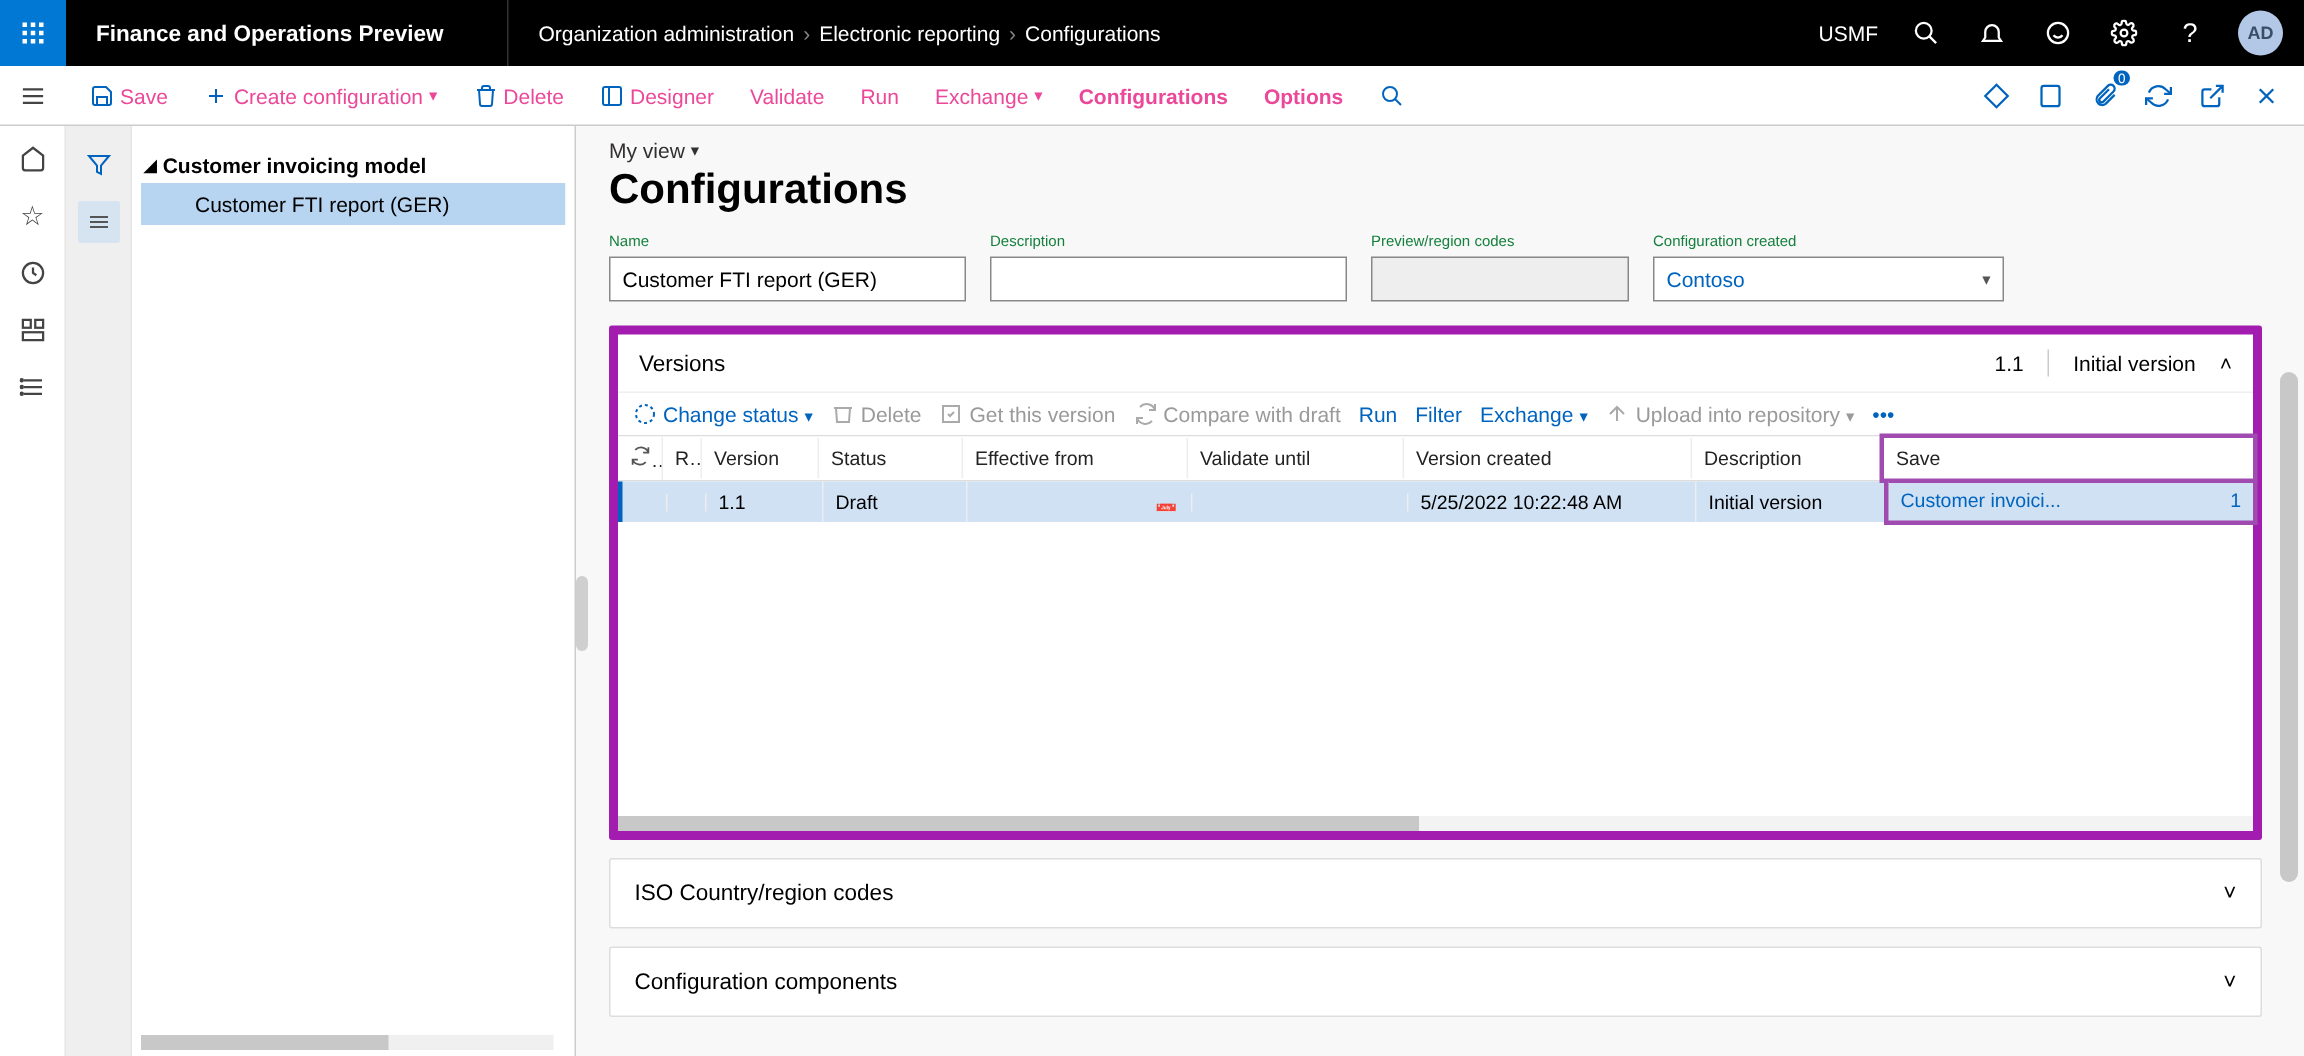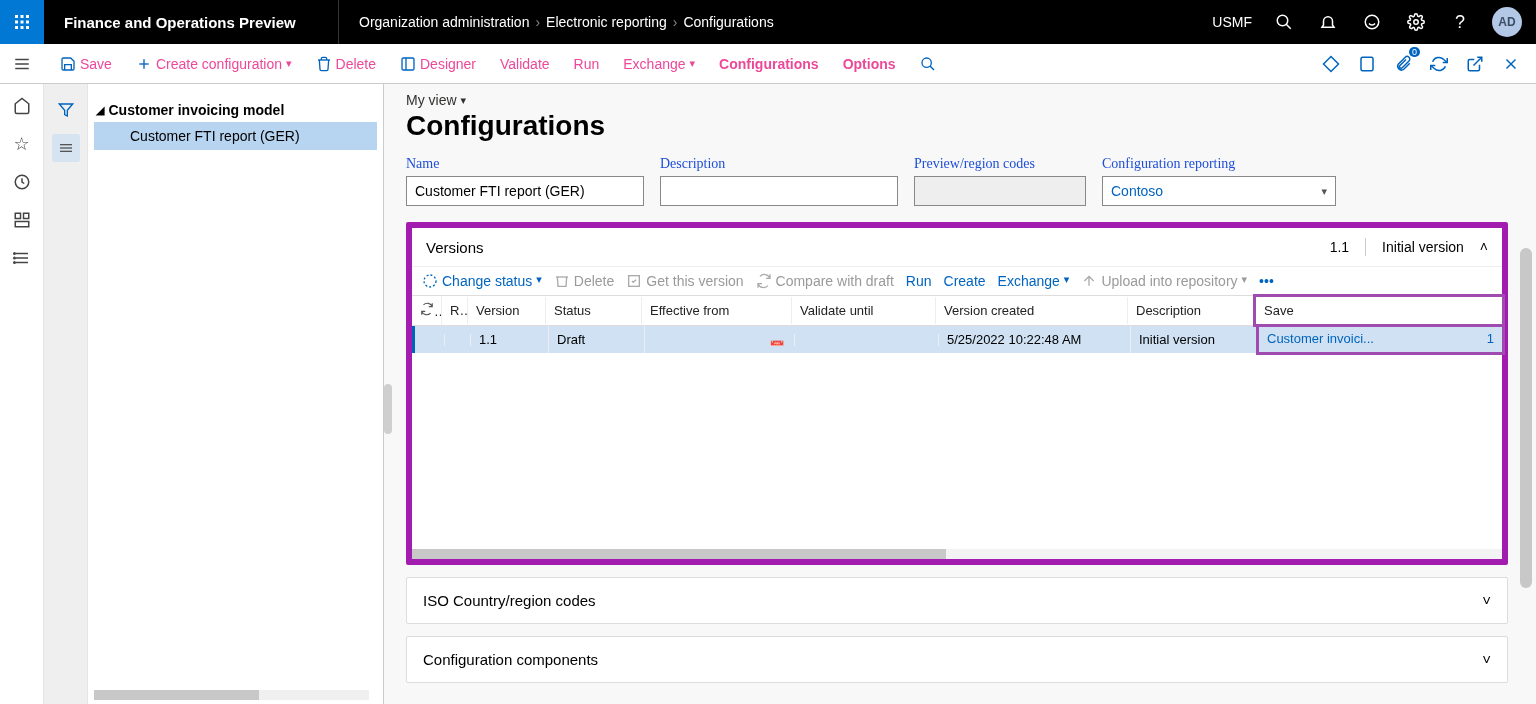--- a/index.html
+++ b/index.html
@@ -43,33 +43,33 @@
   .tree-hscroll::after{content:''; position:absolute; left:0; top:0; height:10px; width:60%; background:#c8c8c8;}
   
   .grip{ width:8px; background:transparent; position:relative;}
   .grip::after{ content:''; position:absolute; top:300px; left:0; width:8px; height:50px; background:#cfcfcf; border-radius:4px;}
 
   .main { flex:1; padding:8px 28px 0 14px; overflow:hidden; position:relative;}
   .view-picker{ font-size:14px; color:#323130; display:flex; align-items:center; gap:4px; cursor:pointer; margin-bottom:2px;}
   h1.page-title{ font-size:28px; font-weight:600; margin-bottom:14px;}
   .form-row{ display:flex; gap:16px; margin-bottom:16px;}
   .field{ display:flex; flex-direction:column; }
-  .field label{ font-size:14px; color:#1d4ed8; margin-bottom:4px;font-family:Liberation Serif, serif;}
+  .field label{ font-size:10px; color:#15803d; margin-bottom:4px;}
   .field input, .field .select{ height:30px; border:1px solid #888; padding:0 8px; font-size:14px; background:#fff;}
   .field .select{ display:flex; align-items:center; justify-content:space-between; cursor:pointer; color:#0064bf;}
   .field.disabled input{ background:#eee;}
   .f-name{width:238px;} .f-desc{width:238px;} .f-cc{width:172px;} .f-prov{width:234px;}
 
   .versions-card{ border:6px solid #a21caf; background:#fff; border-radius:2px; }
   .card-hdr{ display:flex; align-items:center; justify-content:space-between; padding:10px 14px; border-bottom:1px solid #eee;}
   .card-hdr .title{ font-size:15px;}
   .card-hdr .right{ display:flex; align-items:center; gap:16px; font-size:14px;}
   .card-hdr .pipe{ height:18px; width:1px; background:#ccc;}
   .vbar{ display:flex; align-items:center; gap:12px; padding:6px 10px; font-size:14px; flex-wrap:nowrap;}
-  .vbar .vbtn{ display:flex; align-items:flex-start; gap:4px; cursor:pointer;}
+  .vbar .vbtn{ display:flex; align-items:flex-end; gap:4px; cursor:pointer;}
   .vbar .disabled{ color:#9a9a9a;}
   .vbar .link{ color:#0064bf;}
   .vbar svg{width:16px;height:16px;}
   .grid{ border-top:1px solid #ddd;}
   .ghead, .grow{ display:flex; align-items:center; font-size:13px;}
   .ghead{ background:#fff; border-bottom:1px solid #ddd;}
   .gcell{ border-right:1px solid #eee; padding:6px 8px; overflow:hidden; text-overflow:ellipsis; white-space:nowrap;}
   .ghead .gcell{ font-weight:400; color:#222;}
   .grow{ background:#cfe1f3; border-left:3px solid #0064bf; }
   .c-ref{width:30px; text-align:center;} .c-r{width:26px;} .c-ver{width:78px;} .c-stat{width:96px;} .c-eff{width:150px; position:relative;} .c-sup{width:144px;} .c-vc{width:192px;} .c-desc{width:128px;} .c-base{flex:1;}
@@ -314,21 +314,21 @@
       </div>
       <div class="field f-desc">
         <label>Description</label>
         <input value="" style="">
       </div>
       <div class="field f-cc disabled">
         <label>Preview/region codes</label>
         <input disabled="" value="" style="">
       </div>
       <div class="field f-prov">
-        <label>Configuration reporting</label>
+        <label>Configuration created</label>
         <div class="select">
           <span>Contoso</span>
           <span style="color:#555;font-size:11px;">▾</span>
         </div>
       </div>
     </div>
 
     <div class="versions-card">
       <div class="card-hdr">
         <span class="title">Versions</span>
@@ -364,21 +364,21 @@
         <div class="vbtn disabled">
             <svg viewBox="0 0 24 24" fill="none" stroke="#aaa" stroke-width="2">
               <path d="M21 2v6h-6M3 22v-6h6M21 8A9 9 0 006 5M3 16a9 9 0 0015 3"></path>
             </svg>
             <span>Compare with draft</span>
           </div>
         <div class="vbtn link">
             <span>Run</span>
           </div>
         <div class="vbtn link">
-            <span>Create</span>
+            <span>Filter</span>
           </div>
         <div class="vbtn link">
             <span>Exchange</span>
             <span style="font-size:11px;">▾</span>
           </div>
         <div class="vbtn disabled">
             <svg viewBox="0 0 24 24" fill="none" stroke="#aaa" stroke-width="2">
               <path d="M12 19V6M5 12l7-7 7 7"></path>
             </svg>
             <span>Upload into repository</span>

